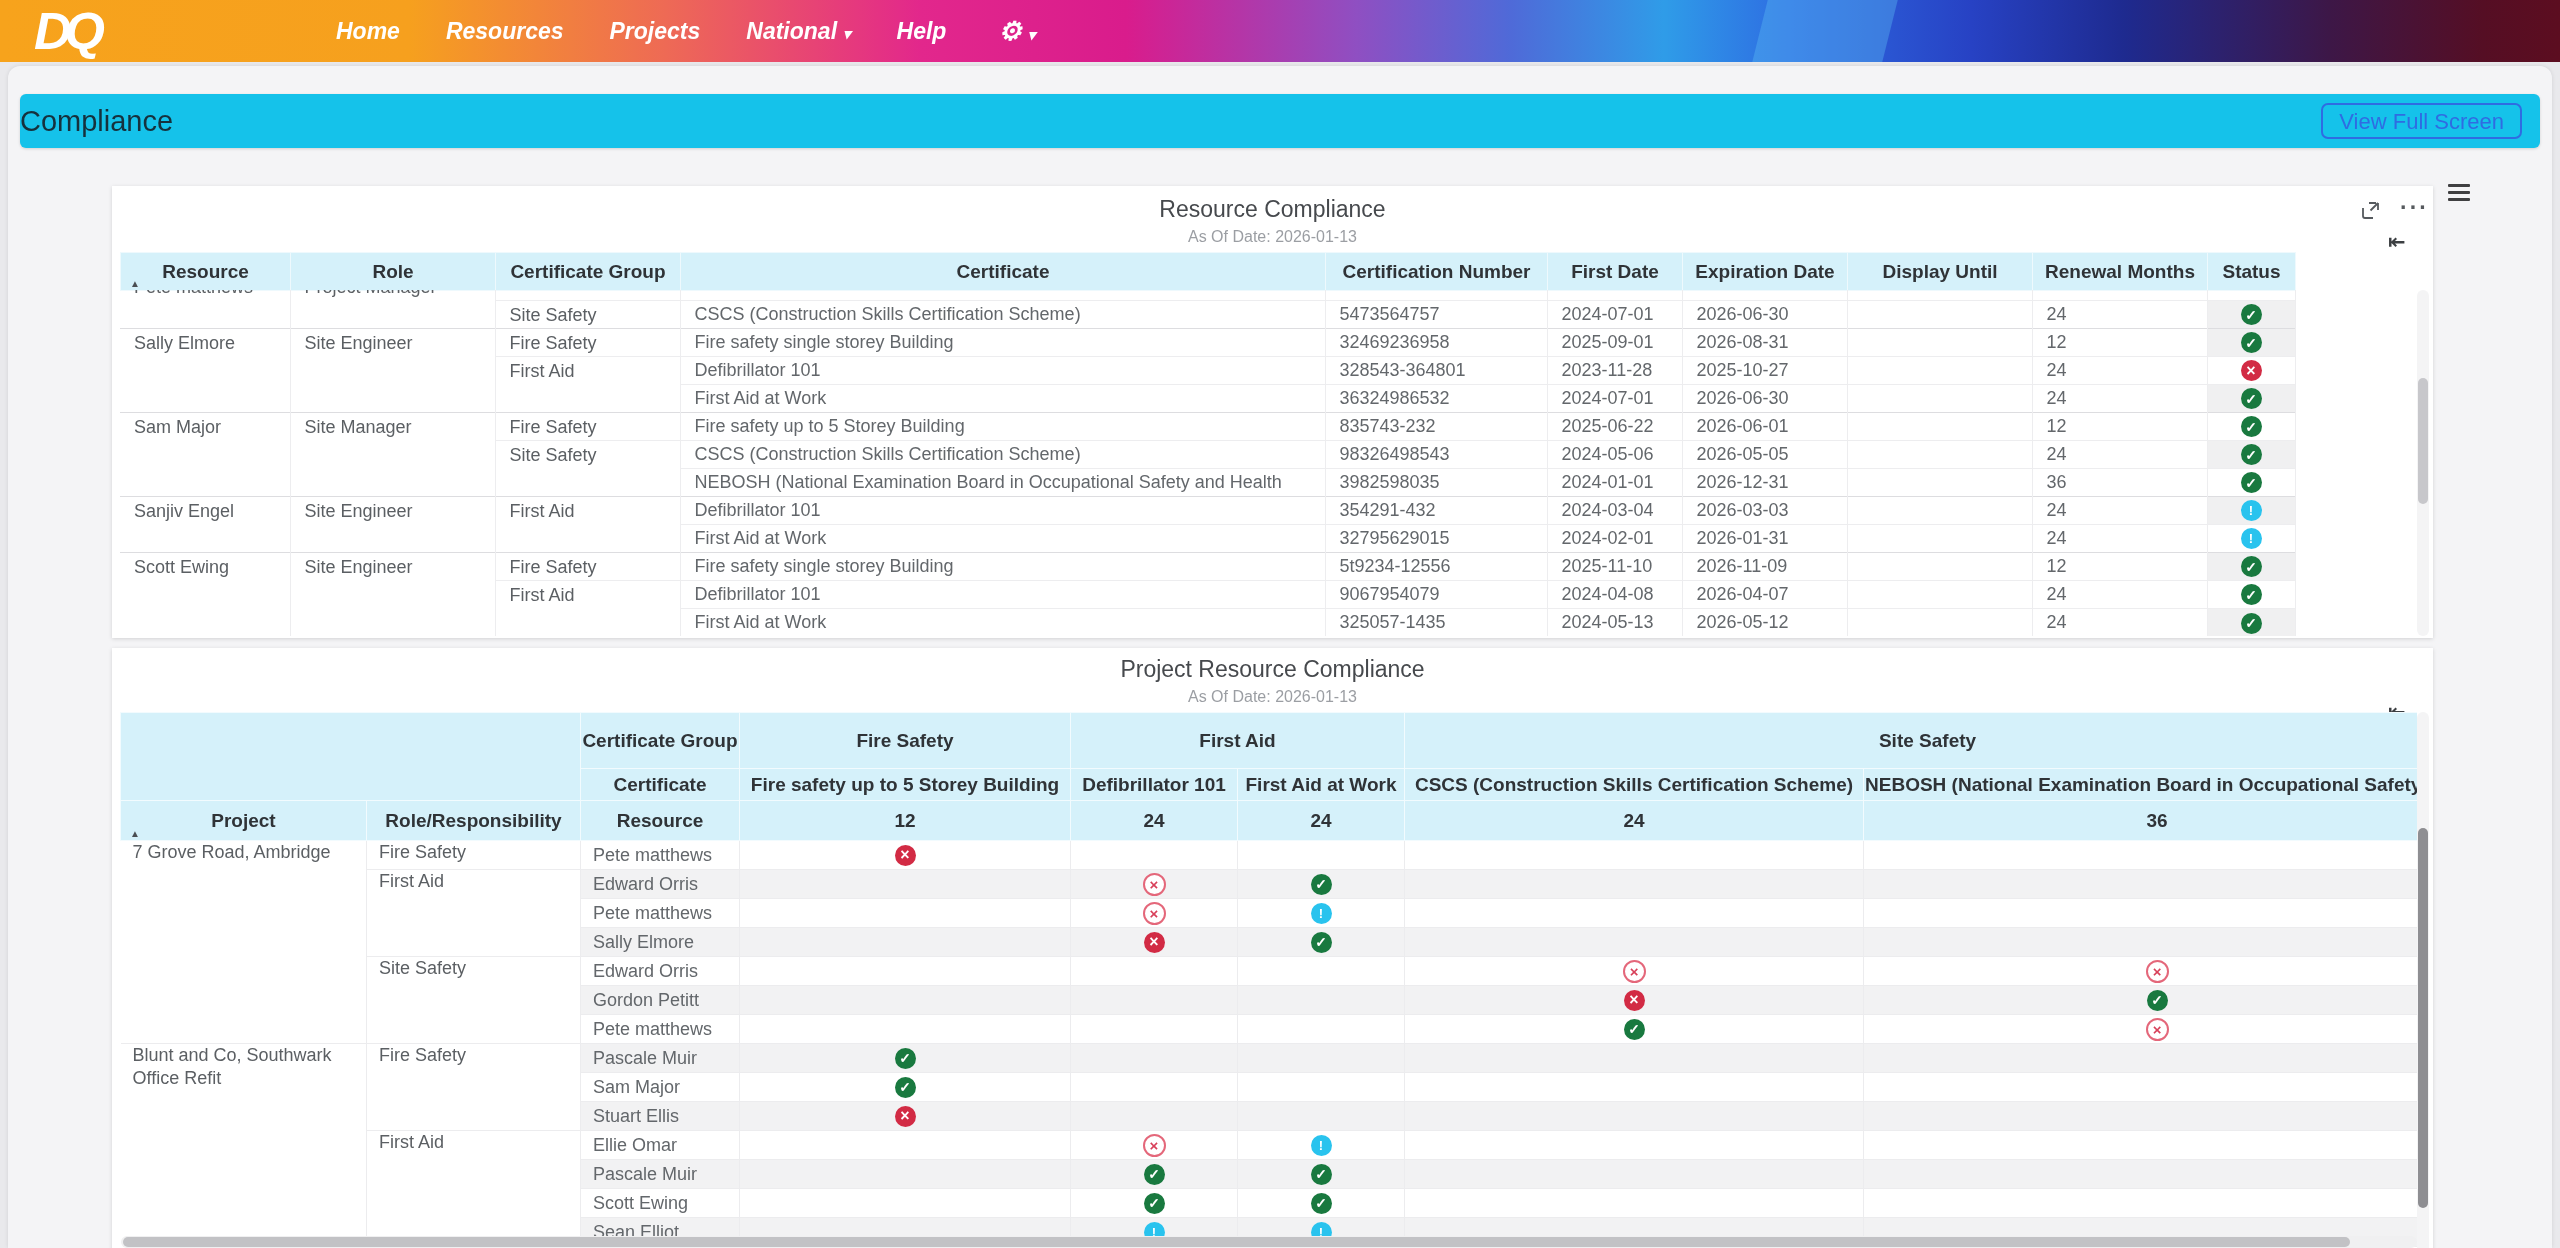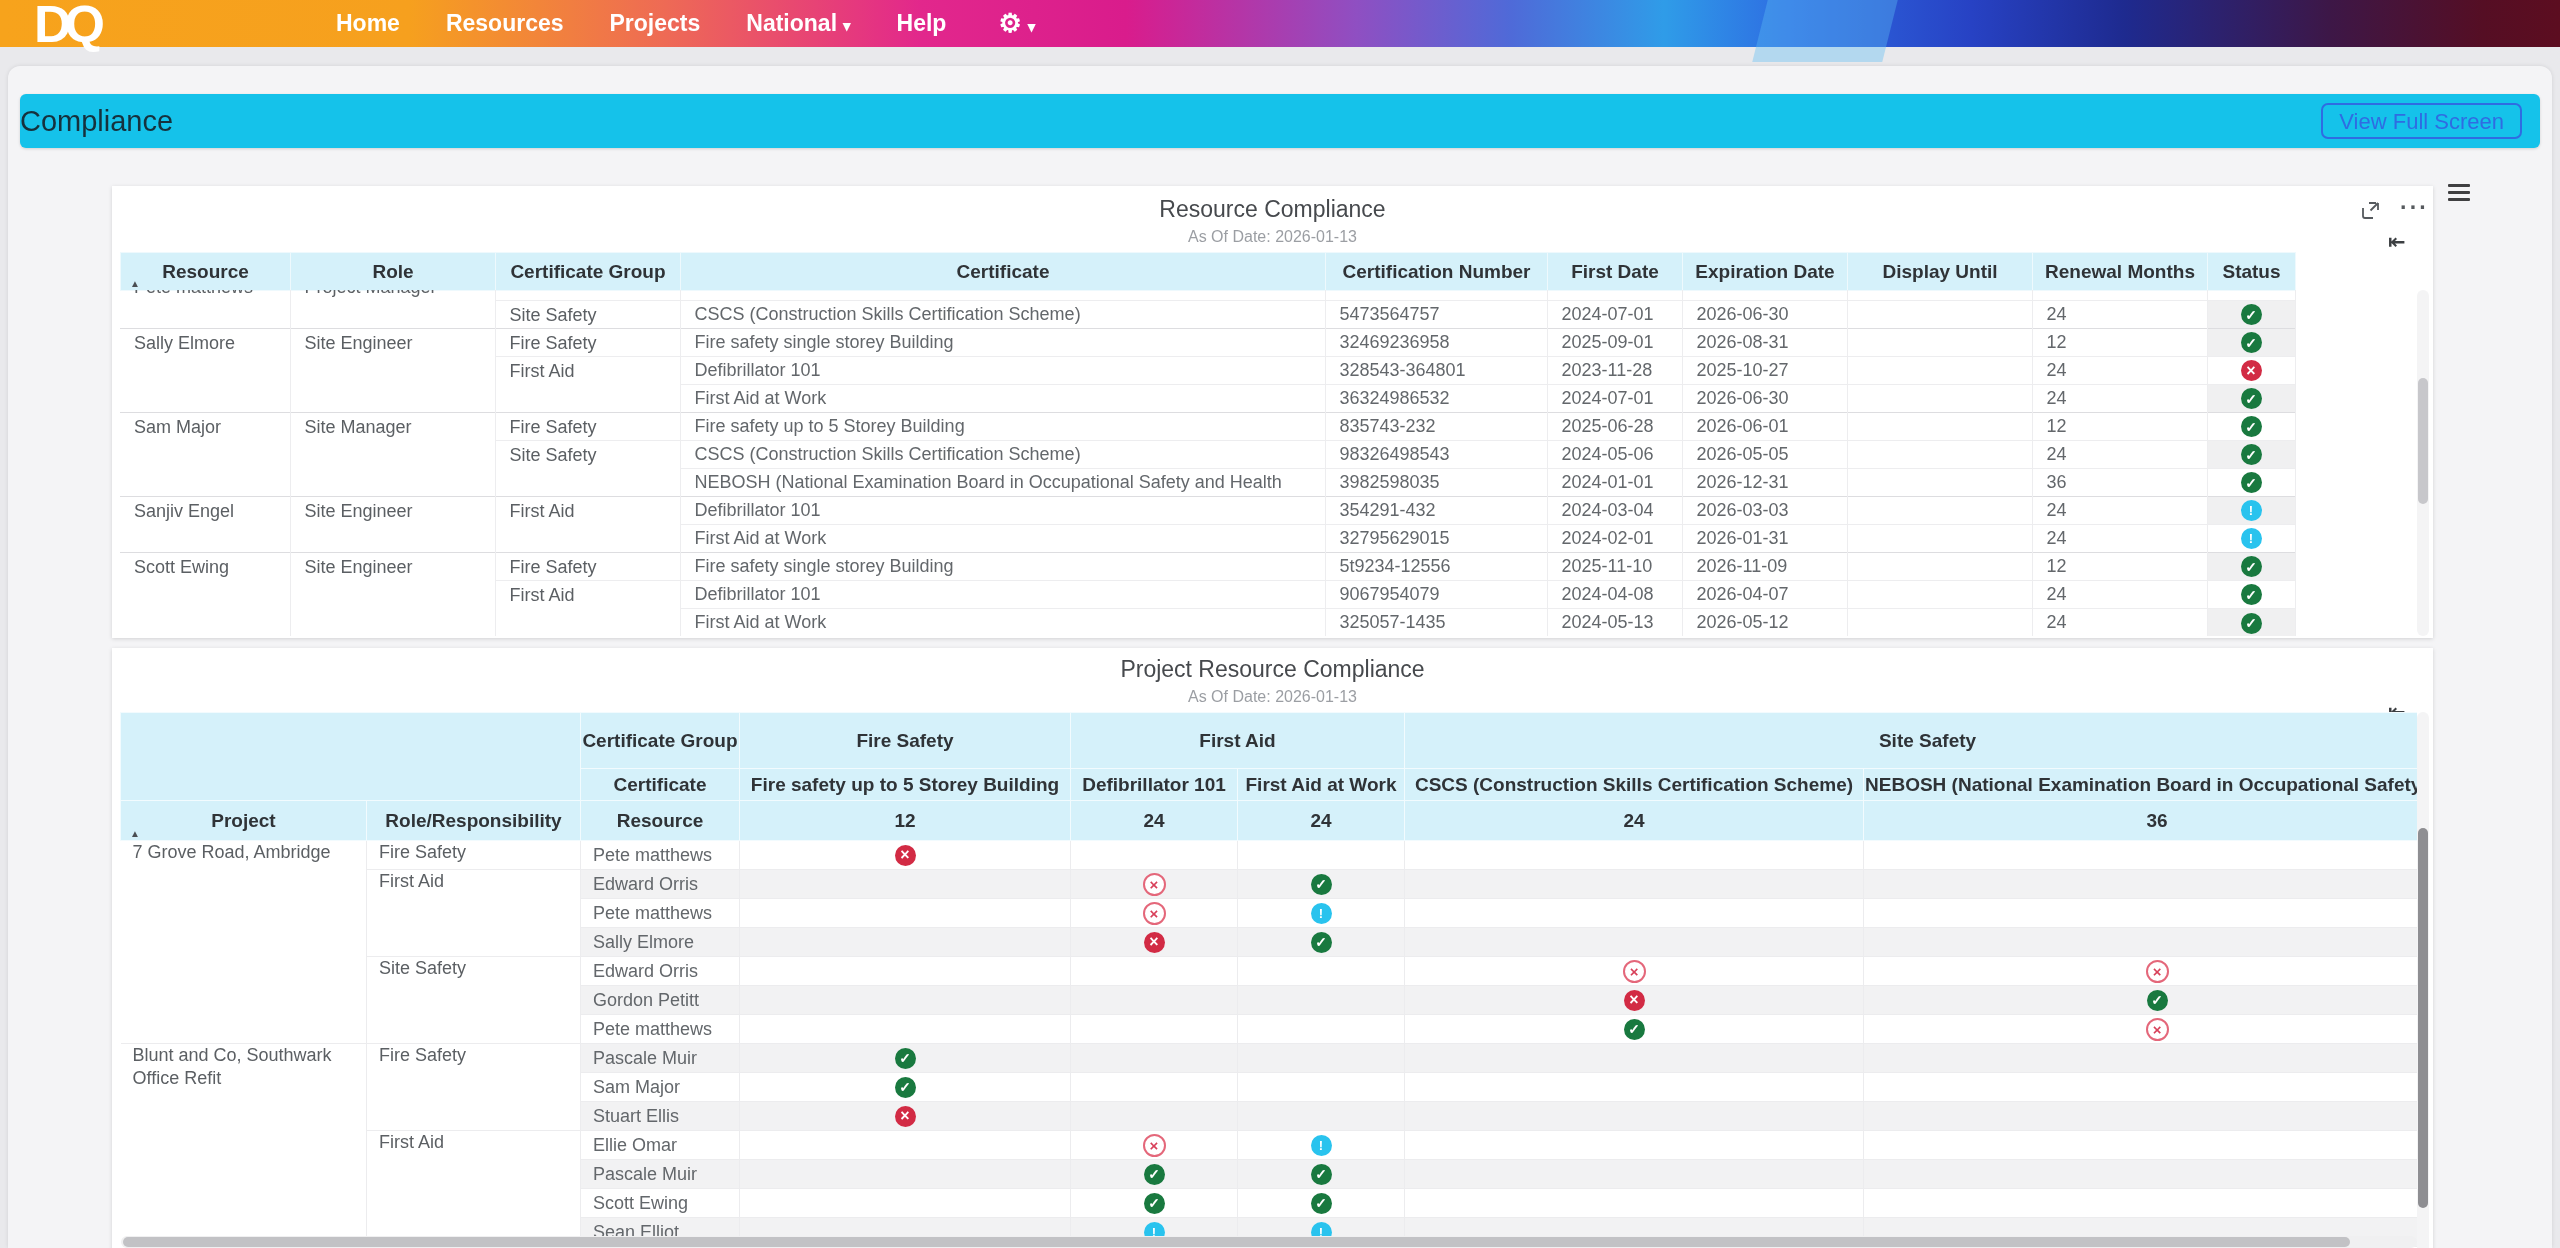--- a/index.html
+++ b/index.html
@@ -1,22 +1,22 @@
 <!DOCTYPE html>
 <html><head>
 <meta charset="utf-8">
 <style>
   html,body{margin:0;padding:0;background:#e9e9ec;}
   .page{position:relative;width:2560px;height:1248px;overflow:hidden;
         font-family:"Liberation Sans",sans-serif;background:#e9e9ec;}
 
   
-  .nav{position:absolute;left:0;top:0;width:2560px;height:47px;display:flex;align-items:center;
+  .nav{position:absolute;left:0;top:0;width:2560px;height:62px;display:flex;align-items:center;
        background:linear-gradient(90deg,#f7a31c 0%,#f6a01e 16%,#ee6a55 26%,#e2278c 36%,#d91c8c 44%,
-        #8f4fc2 53%,#4f6ad8 59%,#2f9ce8 65%,#2e6be2 70%,#2742c4 77%,#1e2a8f 83%,#3d1747 91%,#550e24 97%,#5c0d20 100%);}
+        #8f4fc2 53%,#4f6ad8 59%,#2f9ce8 65%,#2e6be2 70%,#2742c4 77%,#1e2a8f 83%,#3d1747 91%,#550e24 97%,#5c0d20 100%);font-style:italic;}
   .nav-stripe{position:absolute;left:1760px;top:0;width:130px;height:62px;background:rgba(92,188,244,.38);
        transform:skewX(-14deg);pointer-events:none;}
   .logo{position:relative;margin-left:34px;color:#fff;font-weight:900;font-size:52px;letter-spacing:-7px;
         line-height:62px;width:190px;}
   .nav-items{display:flex;align-items:center;gap:46px;margin-left:112px;position:relative;}
   .nav-item{color:#fff;font-weight:700;font-size:23px;cursor:pointer;white-space:nowrap;}
   .caret{font-size:15px;margin-left:6px;}
   .gear{color:#fff;font-size:26px;font-weight:700;margin-left:6px;cursor:pointer;}
 
   
@@ -234,21 +234,21 @@
               <td></td>
               <td>24</td>
               <td class="stc sg"><span class="st check">✓</span></td>
             </tr>
             <tr class="grp-start">
               <td class="merged" rowspan="3">Sam Major</td>
               <td class="merged" rowspan="3">Site Manager</td>
               <td class="merged" rowspan="1">Fire Safety</td>
               <td>Fire safety up to 5 Storey Building</td>
               <td>835743-232</td>
-              <td>2025-06-28</td>
+              <td>2025-06-22</td>
               <td>2026-06-01</td>
               <td></td>
               <td>12</td>
               <td class="stc"><span class="st check">✓</span></td>
             </tr>
             <tr>
               <td class="merged" rowspan="2">Site Safety</td>
               <td>CSCS (Construction Skills Certification Scheme)</td>
               <td>98326498543</td>
               <td>2024-05-06</td>

